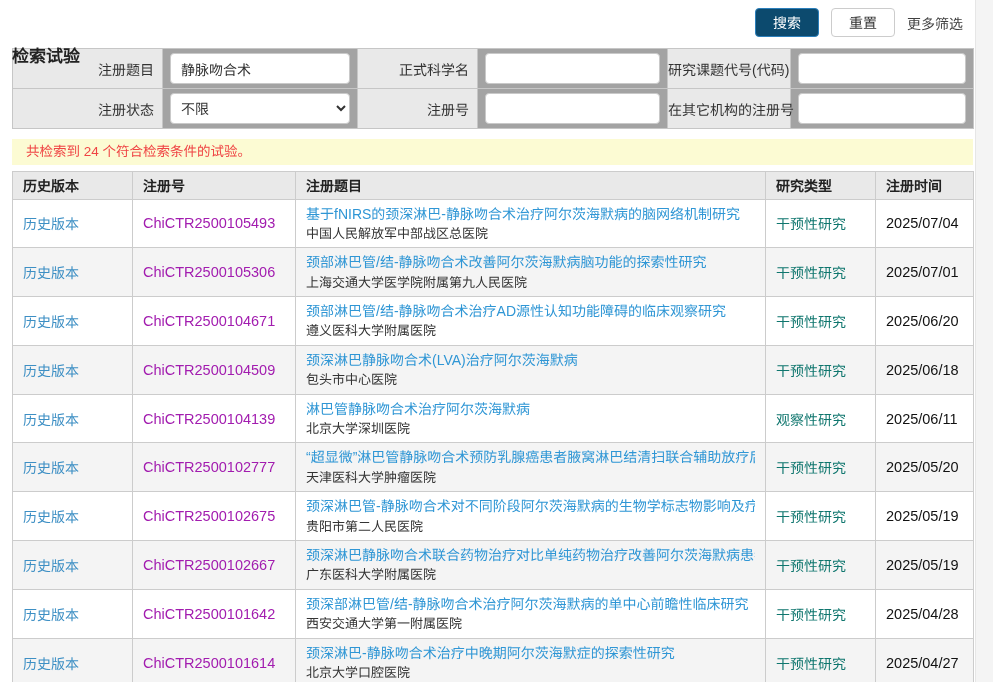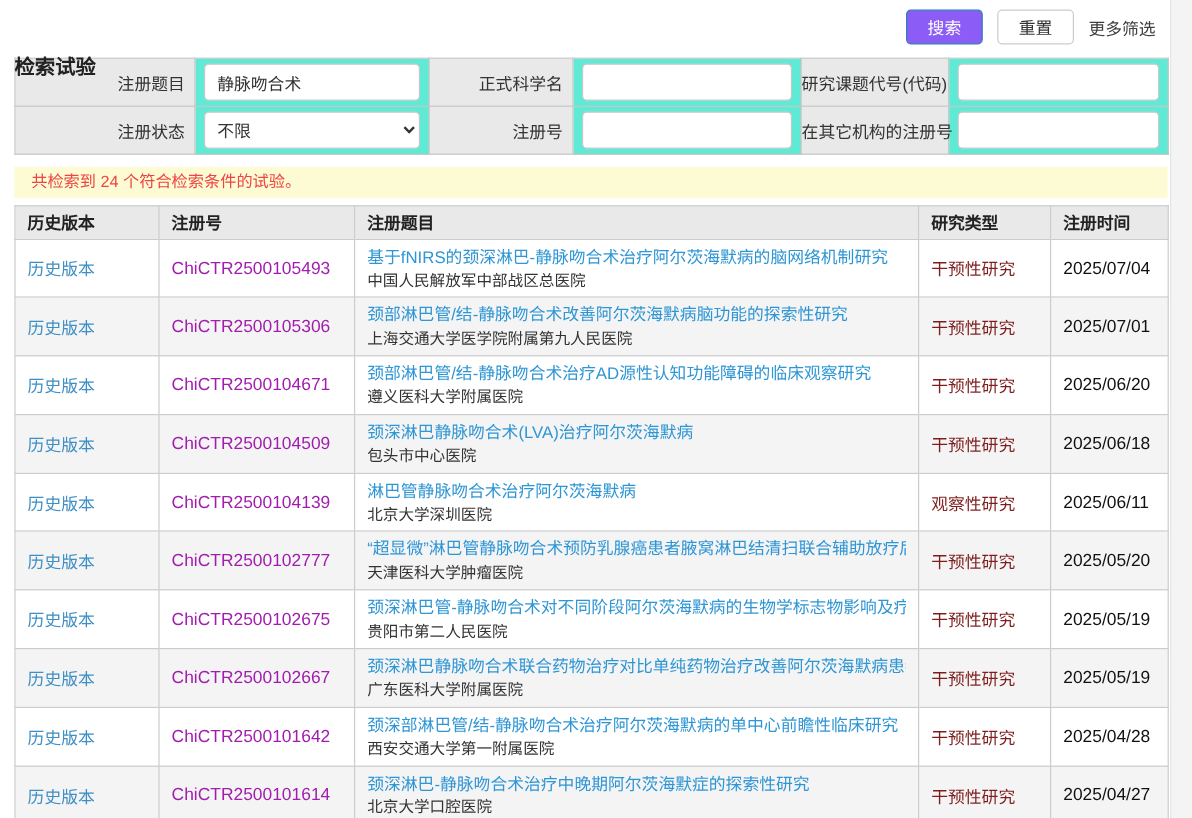--- a/index.html
+++ b/index.html
@@ -34,21 +34,21 @@
   .actions { display: flex; align-items: center; gap: 12px; }
   .btn {
     font-size: 14px;
     border-radius: 4px;
     padding: 6px 17px;
     cursor: pointer;
     line-height: 1;
     height: 29px;
   }
   .btn-primary {
-    background: #8b5cf6;
+    background: #0c4a6e;
     border: 1px solid #2b7fbb;
     color: #ffffff;
   }
   .btn-default {
     background: #ffffff;
     border: 1px solid #cccccc;
     color: #333333;
   }
   .link-more {
     color: #404040;
@@ -71,21 +71,21 @@
   }
   .form-table td.lbl {
     background: #e9e9e9;
     text-align: right;
     padding-right: 8px;
     font-size: 14px;
     color: #333;
     white-space: nowrap;
   }
   .form-table td.inp {
-    background: #5eead4;
+    background: #a3a3a3;
     padding: 4px 7px;
   }
   .form-table input[type="text"] {
     width: 100%;
     height: 31px;
     border: 1px solid #c9c9c9;
     border-radius: 4px;
     padding: 0 10px;
     font-size: 14px;
     color: #333;
@@ -156,21 +156,21 @@
     font-size: 14px;
     line-height: 1.45;
     white-space: nowrap;
     overflow: hidden;
   }
   .hospital {
     color: #333;
     font-size: 13px;
     line-height: 1.5;
   }
-  .study-type { color: #7f1d1d; }
+  .study-type { color: #0f766e; }
   .reg-date { color: #111; font-size: 14.5px; }
   
   .scrollbar-track {
     position: fixed;
     top: 0; right: 0;
     width: 18px;
     height: 682px;
     background: #f4f4f4;
     border-left: 1px solid #e6e6e6;
   }

